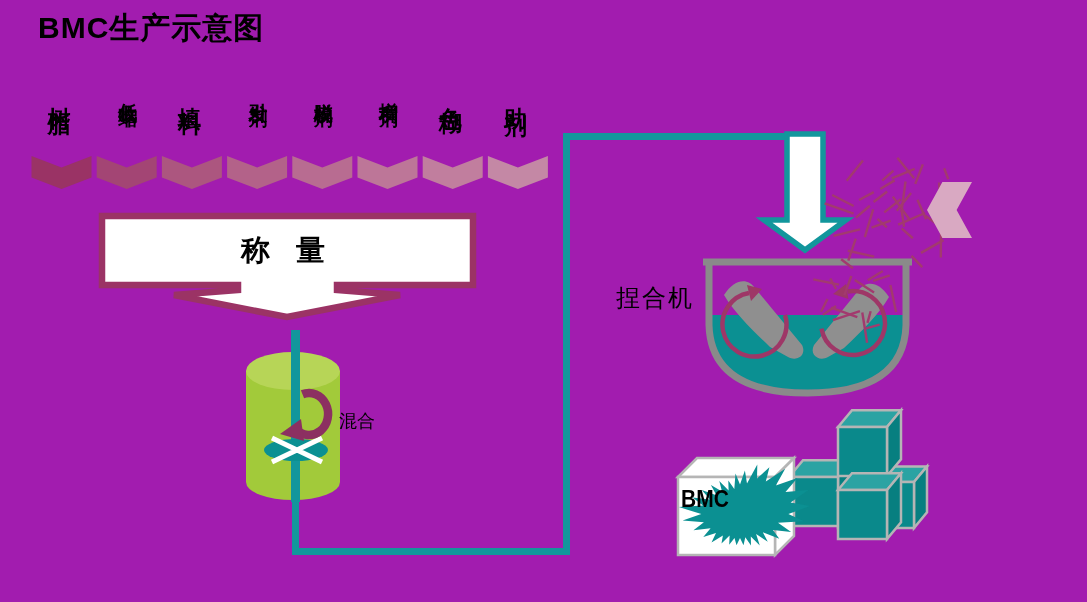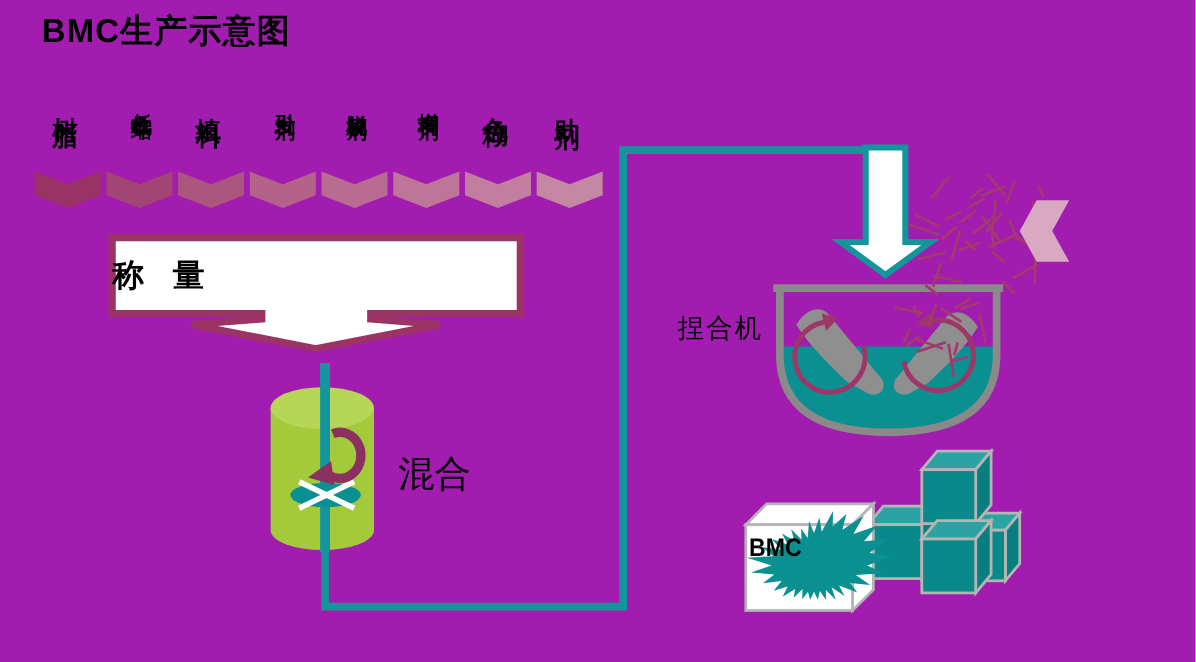--- a/index.html
+++ b/index.html
@@ -11,23 +11,23 @@
   html,body{margin:0;padding:0;background:#fff;}
   #stage{position:relative;width:1087px;height:602px;background:#a21caf;overflow:hidden;
          font-family:"Liberation Sans",sans-serif;}
   #canvas{position:absolute;left:0;top:0;z-index:1;}
   .txt{position:absolute;z-index:2;color:#000;white-space:nowrap;}
   #title{left:38px;top:8px;font-size:30px;font-weight:900;letter-spacing:1px;}
   .ing-label{position:absolute;z-index:2;top:88px;writing-mode:vertical-rl;
              text-orientation:upright;font-weight:600;color:#000;}
   .ing2{font-size:23px;letter-spacing:5px;}
   .ing3{font-size:19px;letter-spacing:2px;}
-  #weigh-label{left:102px;top:231px;width:371px;font-size:29px;
+  #weigh-label{left:102px;top:231px;width:371px;text-align:center;font-size:29px;
                font-weight:600;letter-spacing:9px;}
-  #mix-label{left:362px;top:409px;font-size:33px;}
+  #mix-label{left:339px;top:409px;font-size:18px;}
   #knead-label{left:616px;top:282px;font-size:24px;letter-spacing:2px;font-family:Liberation Mono, monospace;}
   #fiber-label{left:978px;top:183px;font-size:21px;line-height:30px;letter-spacing:4px;}
   #bmc-label{left:681px;top:486px;font-size:21px;font-weight:900;transform:scaleY(1.1);
              transform-origin:top left;letter-spacing:0px;}
 </style>
 </head>
 <body>
 
 <div id="stage">
 

